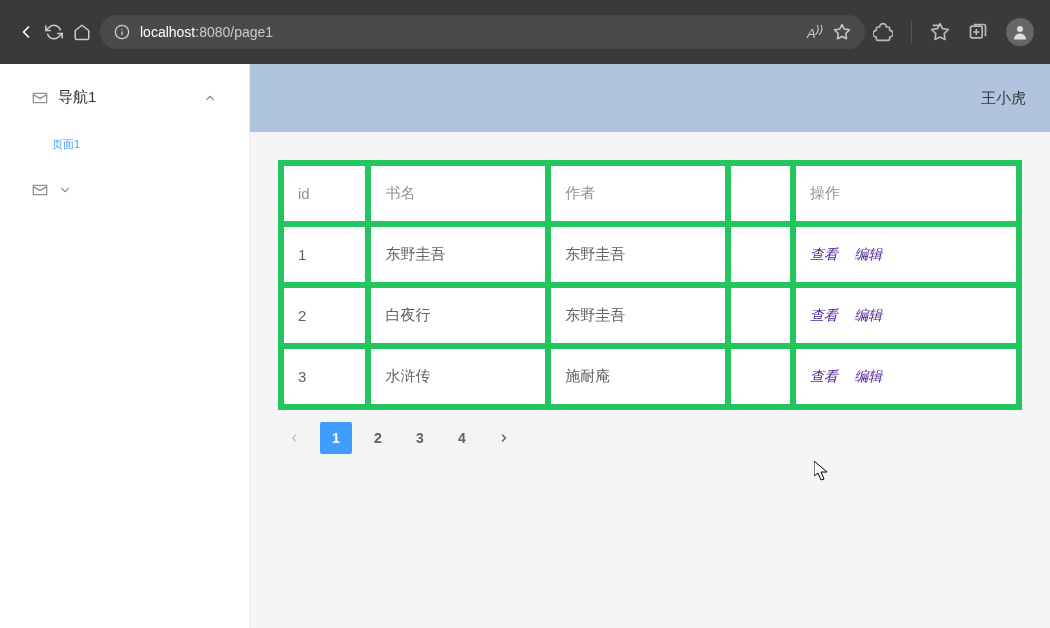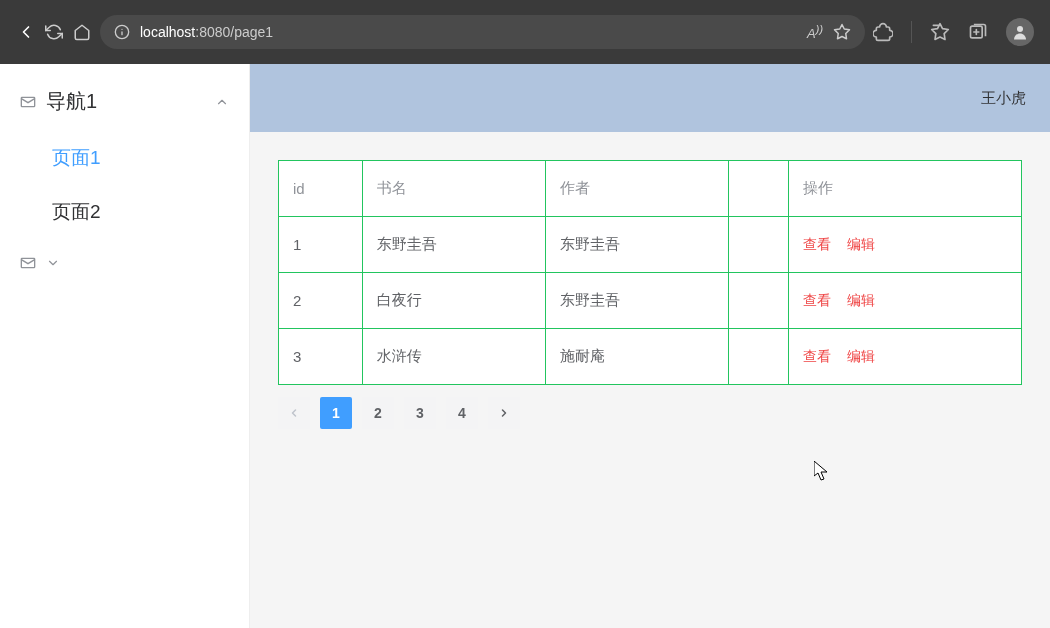--- a/index.html
+++ b/index.html
@@ -37,33 +37,33 @@
     .app { display: flex; height: calc(628px - 56px); background: #f5f5f5; }
     
     .sidebar {
       width: 250px;
       background: #fff;
       border-right: 1px solid #eee;
       padding-top: 8px;
     }
     .nav-group-header {
       display: flex; align-items: center;
-      padding: 16px 20px;
+      padding: 16px 32px;
       color: #303133;
       cursor: pointer;
-      font-size: 20px;
+      font-size: 15px;
     }
     .nav-group-header .nav-icon { margin-right: 10px; }
     .nav-group-header .nav-label { flex: 1; }
     .nav-chevron { stroke: #909399; }
     .nav-sub-item {
       padding: 14px 20px 14px 52px;
       color: #303133;
       cursor: pointer;
-      font-size: 19px;
+      font-size: 11px;
     }
     .nav-sub-item.active { color: #409eff; }
     
     .main-area { flex: 1; display: flex; flex-direction: column; }
     .header-bar {
       background: #b0c4de;
       height: 68px;
       display: flex;
       align-items: center;
       justify-content: flex-end;
@@ -73,37 +73,38 @@
     }
     .content { padding: 28px; }
     
     .table {
       width: 100%;
       border-collapse: collapse;
       background: #fff;
       border: 1px solid #ebeef5;
     }
     .table th, .table td {
-      border: 1px solid #22c55e;
+      border: 6px solid #22c55e;
       padding: 18px 14px;
       text-align: left;
       font-size: 15px;
       color: #606266;
     }
     .table th {
       background: #fff;
       color: #909399;
       font-weight: 500;
     }
     .table .action-cell a {
-      color: #ef4444;
+      color: #4c1d95;
       text-decoration: none;
       font-size: 14px;
       margin-right: 12px;
       cursor: pointer;
+      font-style: italic;
     }
     
     .pagination {
       display: flex;
       gap: 10px;
       margin-top: 12px;
     }
     .page-btn {
       min-width: 32px; height: 32px;
       background: #f4f4f5;
@@ -187,21 +188,20 @@
       <svg class="nav-icon" width="16" height="16" viewBox="0 0 24 24" fill="none">
           <rect x="2" y="5" width="20" height="14" rx="1" stroke="#909399" stroke-width="2"></rect>
           <path d="M2 7l10 6 10-6" stroke="#909399" stroke-width="2"></path>
         </svg>
       <span class="nav-label">导航1</span>
       <svg class="nav-chevron" width="14" height="14" viewBox="0 0 24 24" fill="none">
           <path d="M18 15l-6-6-6 6" stroke-width="2" stroke-linecap="round" stroke-linejoin="round"></path>
         </svg>
     </div>
     <div class="nav-sub-item active">页面1</div>
-    <div class="nav-sub-item">页面2</div>
     <div class="nav-group-header">
       <svg class="nav-icon" width="16" height="16" viewBox="0 0 24 24" fill="none">
           <rect x="2" y="5" width="20" height="14" rx="1" stroke="#909399" stroke-width="2"></rect>
           <path d="M2 7l10 6 10-6" stroke="#909399" stroke-width="2"></path>
         </svg>
       <svg class="nav-chevron" width="14" height="14" viewBox="0 0 24 24" fill="none">
           <path d="M6 9l6 6 6-6" stroke-width="2" stroke-linecap="round" stroke-linejoin="round"></path>
         </svg>
     </div>
   </div>

